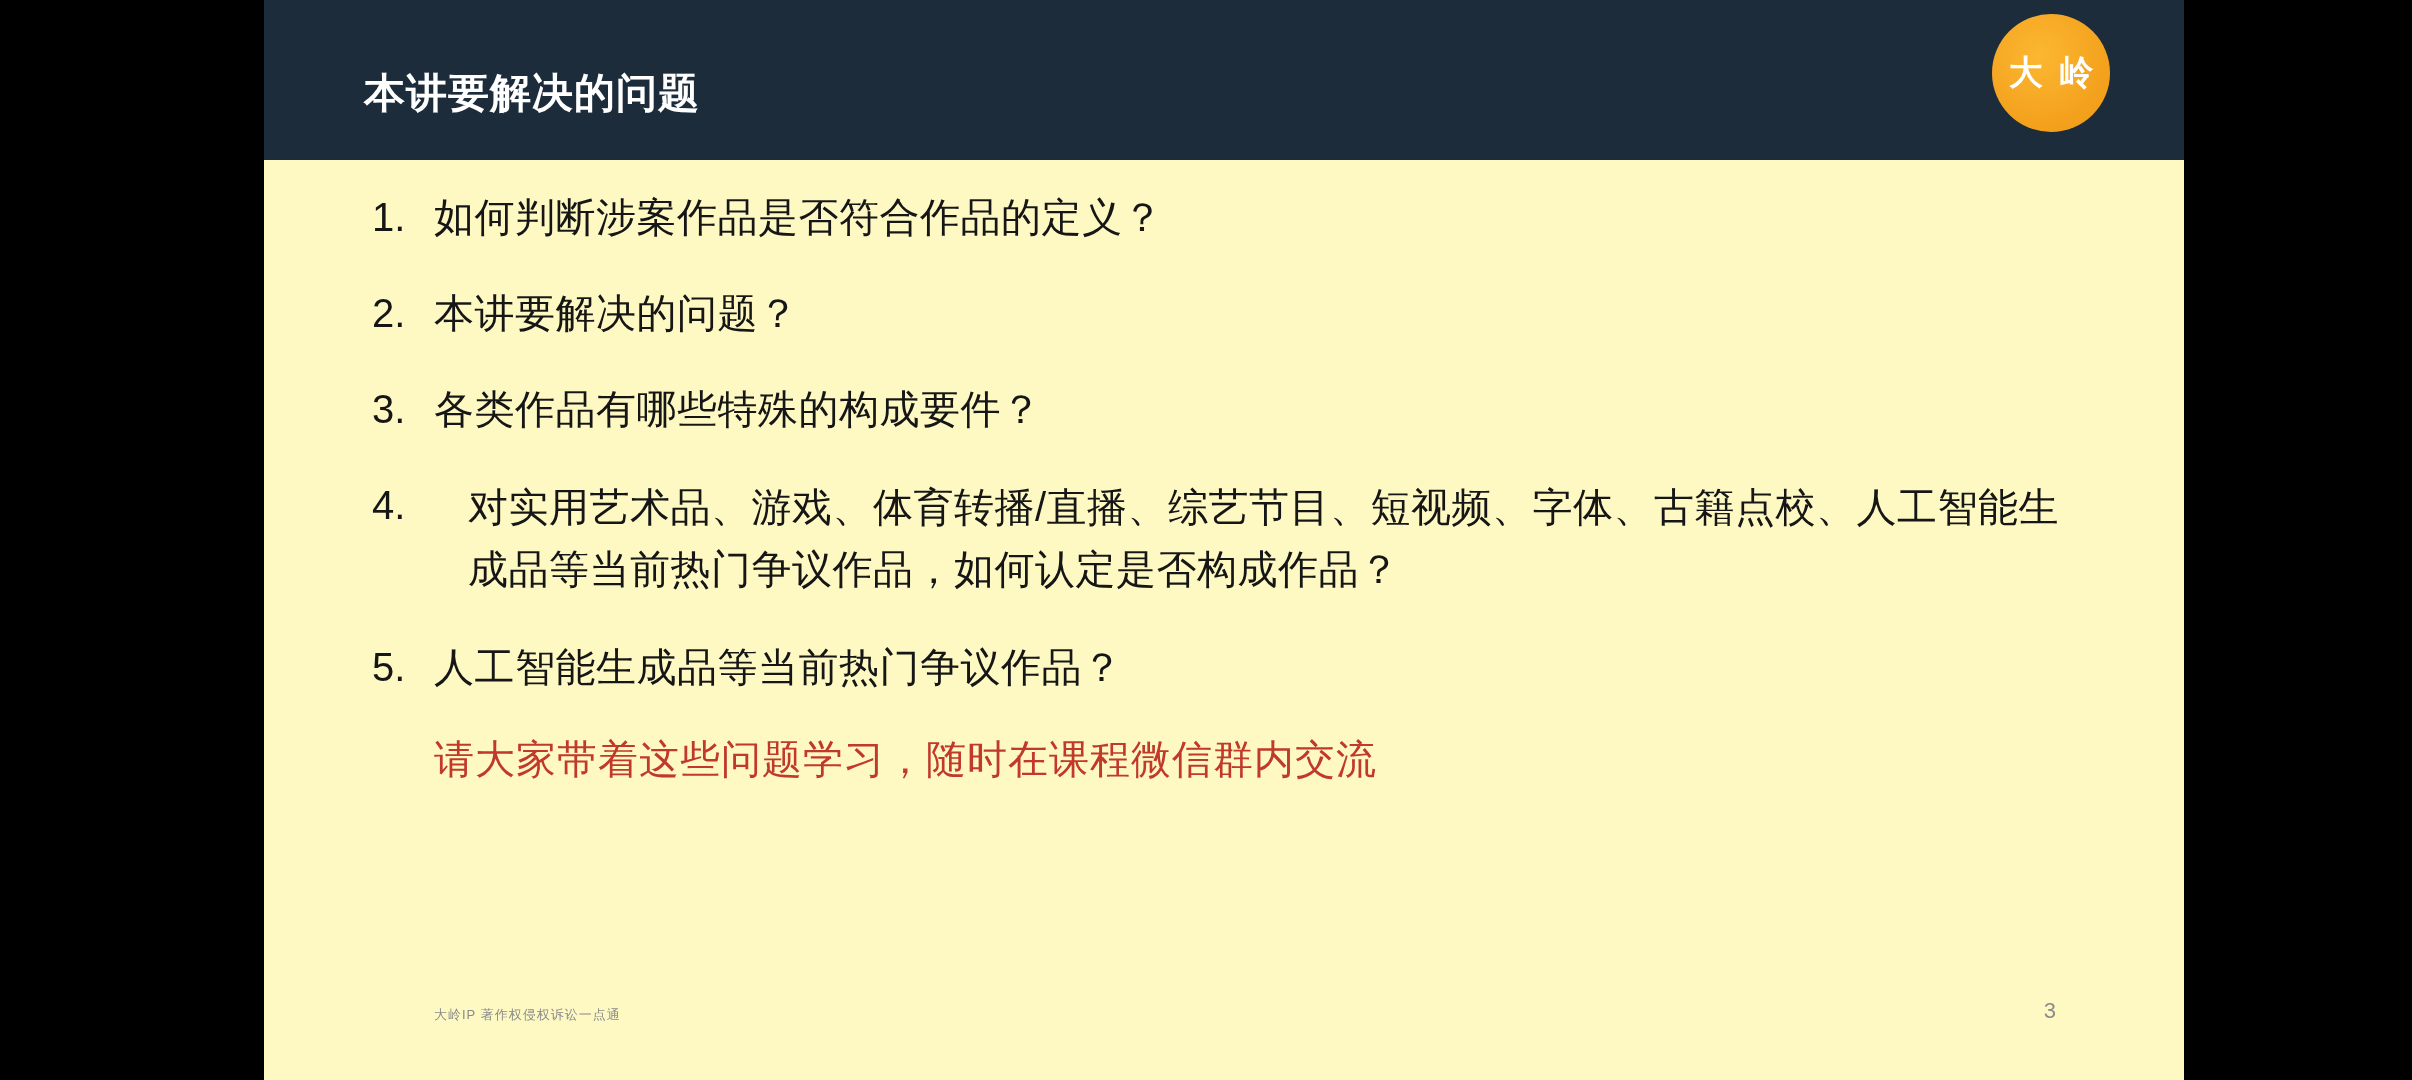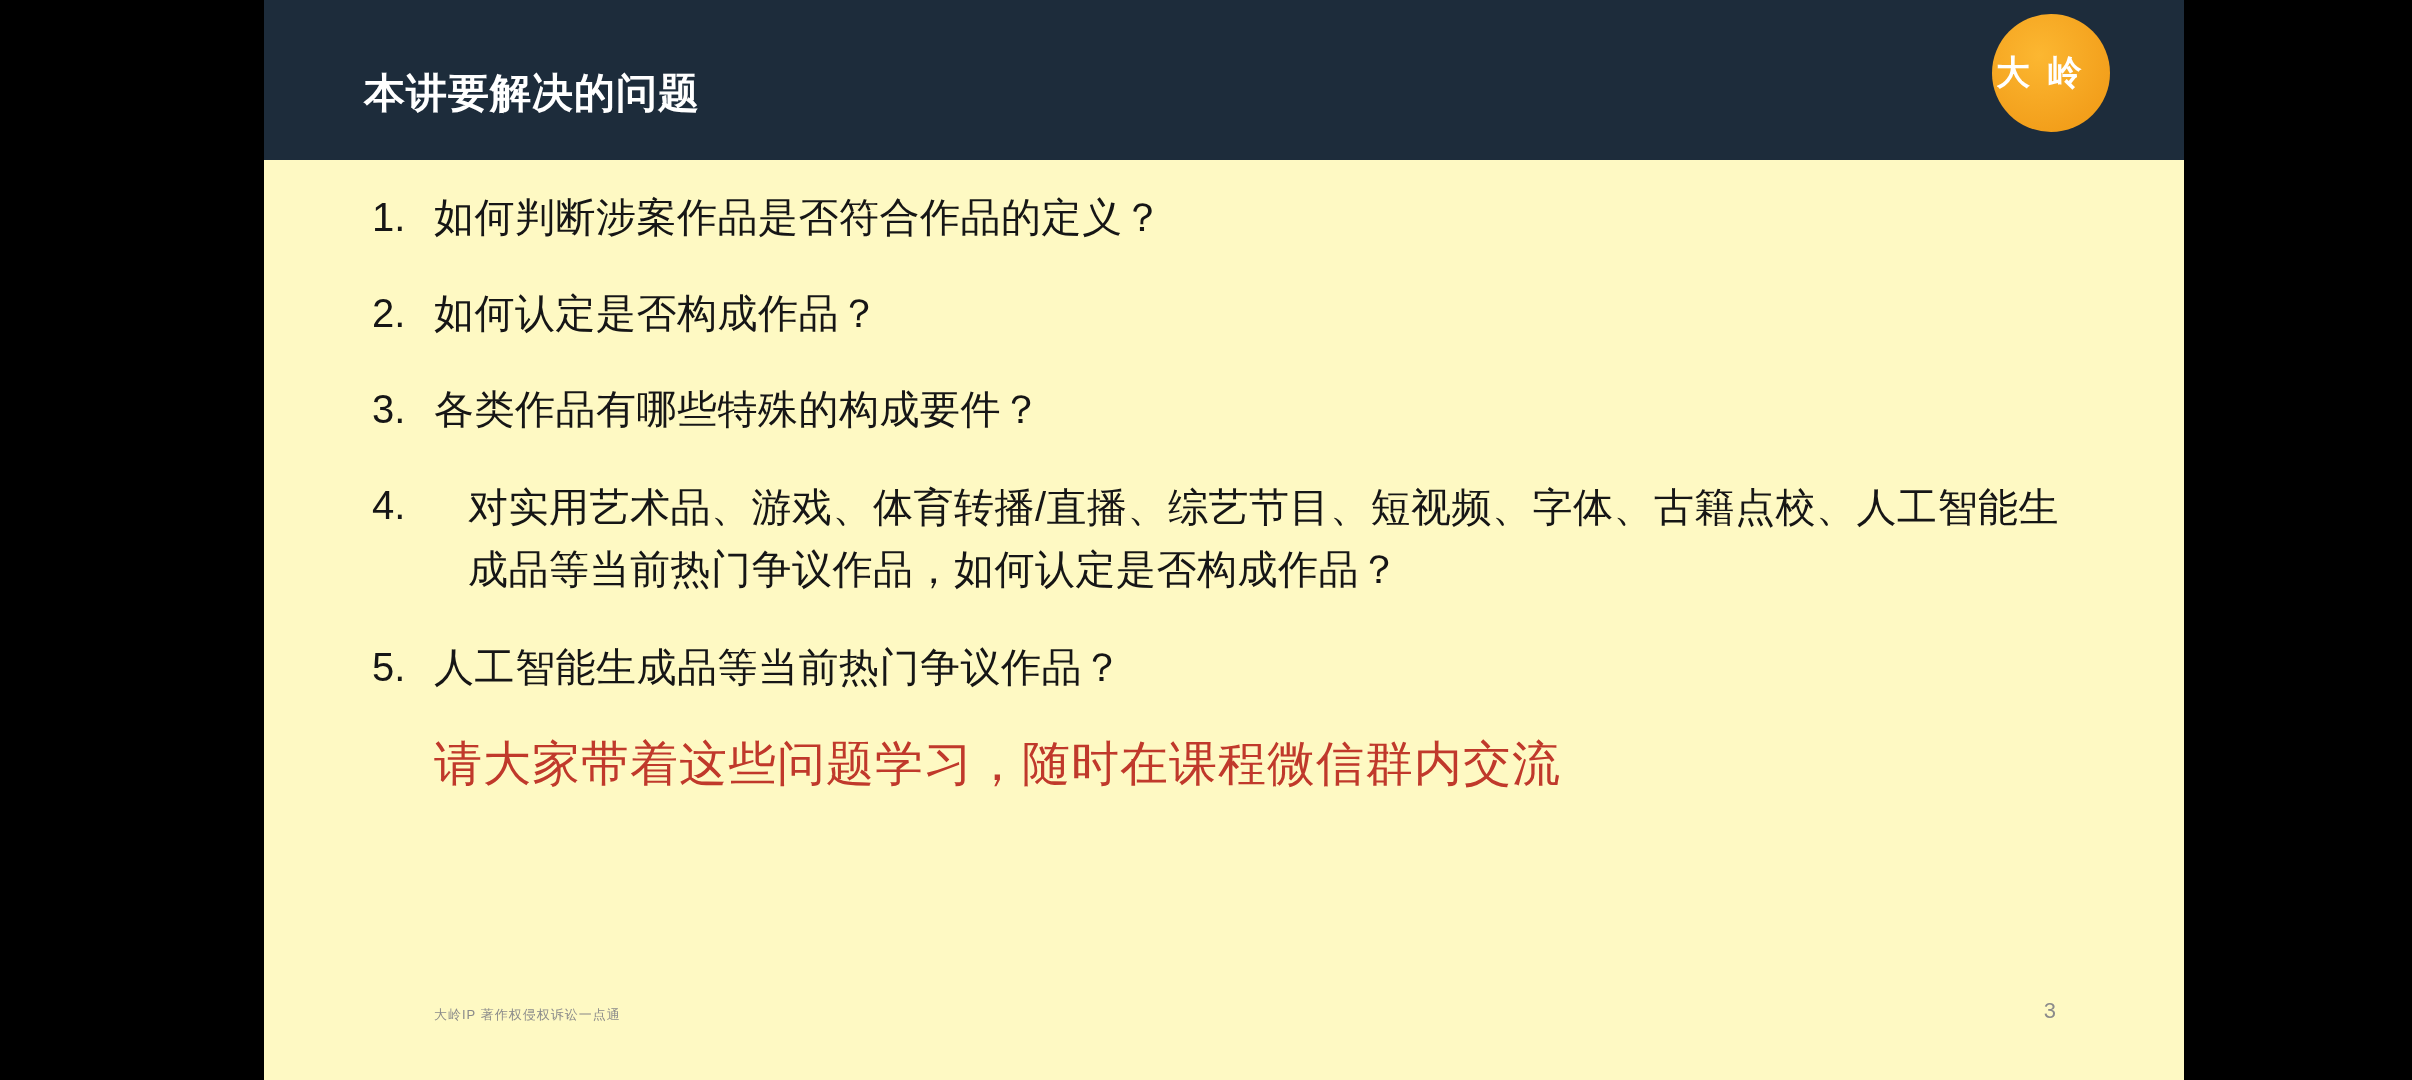--- a/index.html
+++ b/index.html
@@ -96,21 +96,22 @@
     position: absolute;
     right: 74px;
     top: 14px;
     width: 118px;
     height: 118px;
     border-radius: 50%;
     background: #f5a623;
     background: radial-gradient(circle at 40% 35%, #fcb731 0%, #f3a01c 70%, #ef9a10 100%);
     display: flex;
     align-items: center;
-    justify-content: flex-start;
+    justify-content: center;
+    font-family: Liberation Serif, serif;
   }
   .brand-logo span {
     color: #ffffff;
     font-size: 34px;
     font-weight: bold;
     letter-spacing: 4px;
     text-indent: 4px;
   }
 
   
@@ -150,21 +151,21 @@
   }
   .list-item.long .txt {
     line-height: 1.55;
     margin-left: 34px;
   }
 
   .note {
     position: absolute;
     left: 170px;
     top: 572px;
-    font-size: 48px;
+    font-size: 40px;
     color: #c0392b;
     letter-spacing: 1px;
     white-space: nowrap;
     text-align: center;
   }
 
   .footer-left {
     position: absolute;
     left: 170px;
     bottom: 56px;
@@ -201,21 +202,21 @@
     <div class="slide-body">
       <div class="list">
 
         <div class="list-item">
           <div class="num">1.</div>
           <div class="txt">如何判断涉案作品是否符合作品的定义？</div>
         </div>
 
         <div class="list-item">
           <div class="num">2.</div>
-          <div class="txt">如何认定是否构成作品？</div>
+          <div class="txt">本讲要解决的问题？</div>
         </div>
 
         <div class="list-item">
           <div class="num">3.</div>
           <div class="txt">各类作品有哪些特殊的构成要件？</div>
         </div>
 
         <div class="list-item long">
           <div class="num">4.</div>
           <div class="txt">对实用艺术品、游戏、体育转播/直播、综艺节目、短视频、字体、古籍点校、人工智能生成品等当前热门争议作品，如何认定是否构成作品？</div>

